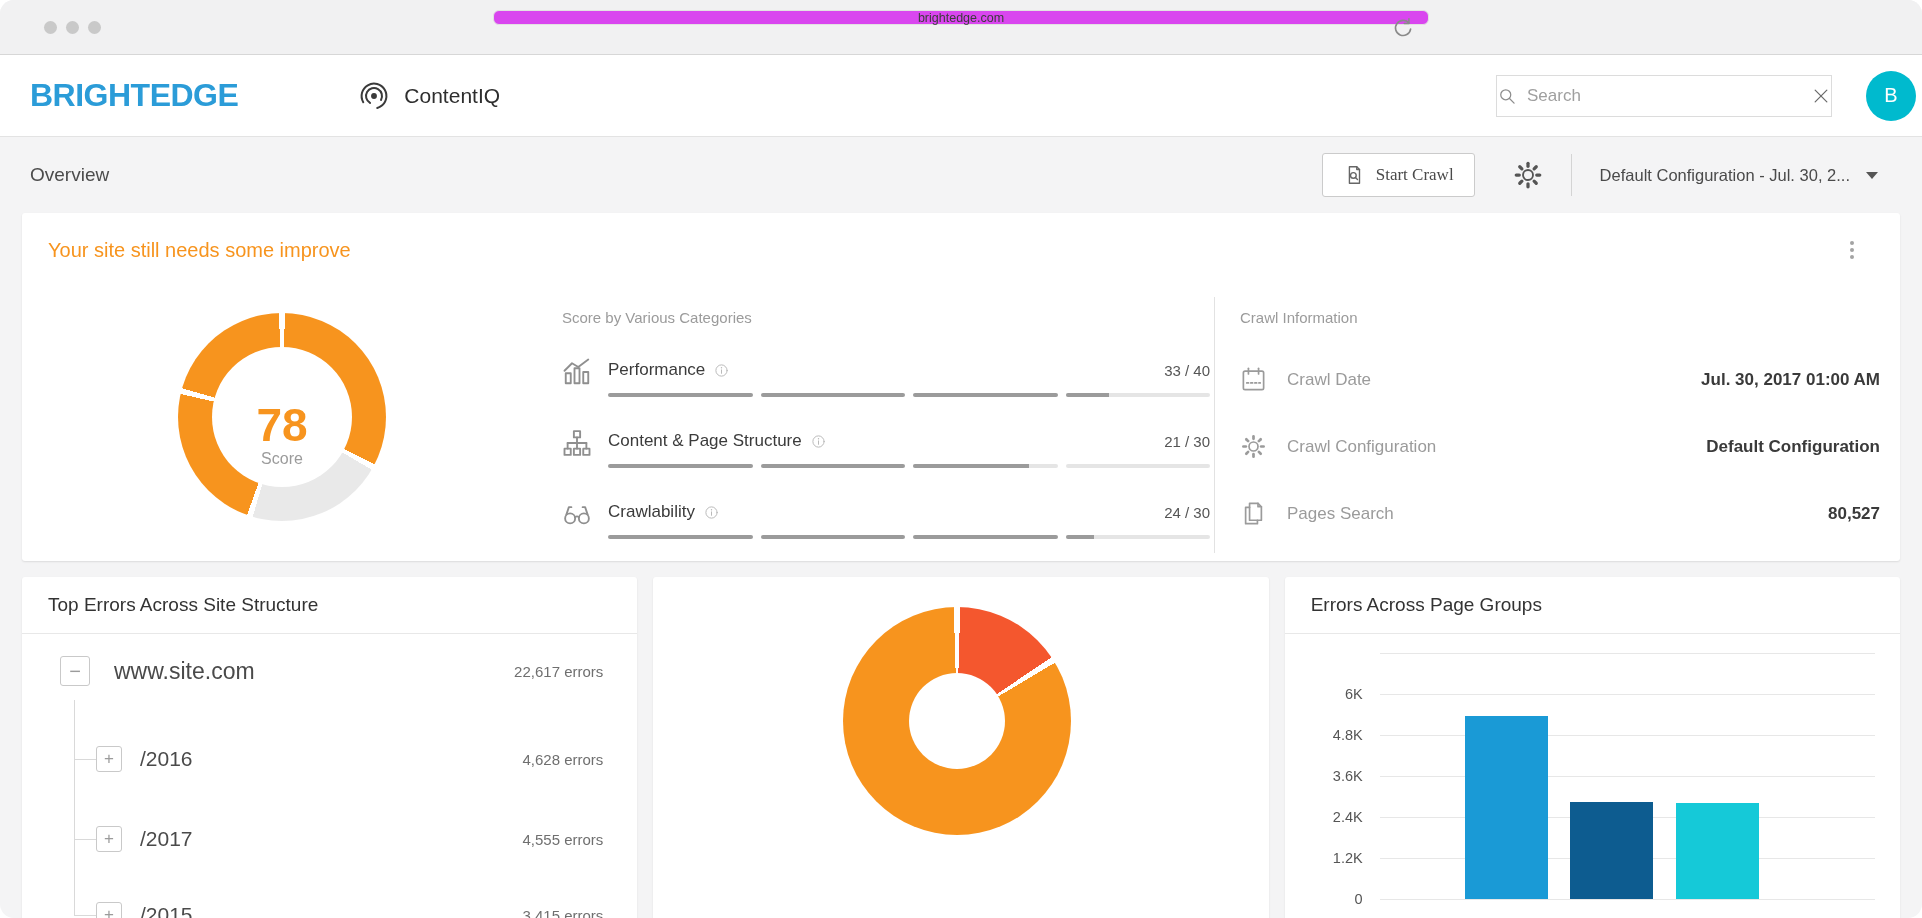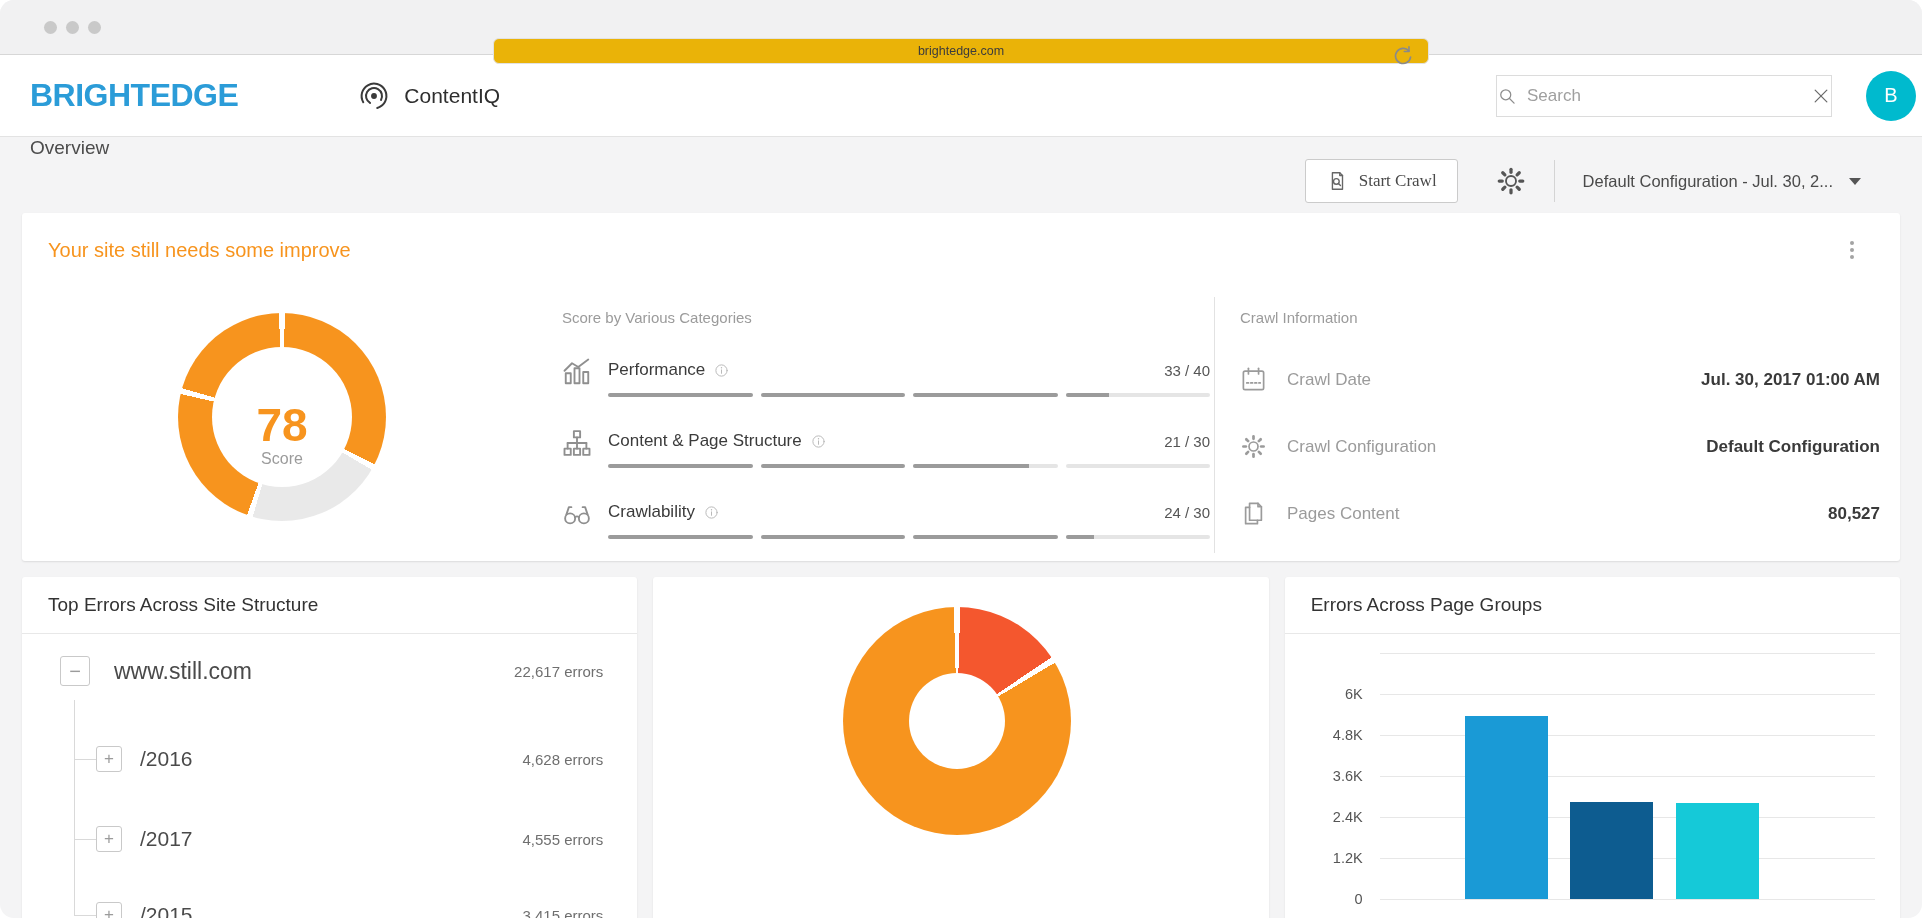--- a/index.html
+++ b/index.html
@@ -4,40 +4,40 @@
 <style>
   html,body{margin:0;padding:0;}
   body{width:1922px;height:918px;overflow:hidden;background:#fff;
        font-family:"Liberation Sans",sans-serif;-webkit-font-smoothing:antialiased;}
   .window{width:1922px;height:918px;border-radius:14px;overflow:hidden;background:#f4f4f5;position:relative;}
 
   
   .chrome{height:54px;background:#f1f1f2;border-bottom:1px solid #d7d7d7;position:relative;}
   .dots{position:absolute;left:44px;top:21px;display:flex;gap:9px;}
   .dot{width:13px;height:13px;border-radius:50%;background:#c9c9c9;}
-  .url-bar{position:absolute;left:50%;transform:translateX(-50%);top:10px;width:936px;height:26px;
-           background:#eab308;border:1px solid #e2e2e2;border-radius:6px;display:flex;align-items:center;
-           justify-content:center;font-size:12.5px;color:#3c3c3c;box-sizing:border-box;margin-top:28px;}
+  .url-bar{position:absolute;left:50%;transform:translateX(-50%);top:10px;width:936px;height:15px;
+           background:#d946ef;border:1px solid #e2e2e2;border-radius:6px;display:flex;align-items:center;
+           justify-content:center;font-size:12.5px;color:#3c3c3c;box-sizing:border-box;}
   .refresh-btn{position:absolute;right:12px;top:4px;width:26px;height:26px;color:#8a8a8a;}
 
   
   .app-header{height:82px;background:#fff;border-bottom:1px solid #e3e3e3;display:flex;align-items:center;
               padding:0 6px 0 30px;box-sizing:border-box;}
   .logo{font-size:32px;font-weight:bold;color:#2b9cd8;letter-spacing:-0.5px;font-stretch:condensed;}
   .product{display:flex;align-items:center;margin-left:120px;gap:14px;color:#2e2e2e;font-size:21px;}
   .search-box{margin-left:auto;width:336px;height:42px;border:1px solid #dcdcdc;background:#fff;display:flex;
               align-items:center;padding:0 0;box-sizing:border-box;}
   .search-box input{border:none;outline:none;flex:1;font-size:17px;color:#444;margin-left:8px;
                     font-family:"Liberation Sans",sans-serif;background:transparent;}
   .search-box input::placeholder{color:#9f9f9f;}
   .avatar{width:50px;height:50px;border-radius:50%;background:#00bace;color:#fff;display:flex;align-items:center;
           justify-content:center;font-size:20px;margin-left:34px;flex:0 0 auto;}
 
   
-  .toolbar{height:76px;display:flex;align-items:flex-start;padding:0 61px 0 30px;flex-direction:column;}
+  .toolbar{height:76px;display:flex;align-items:center;padding:0 44px 0 30px;}
   .page-title{font-size:19px;color:#4c4c4c;}
   .toolbar-right{margin-left:auto;display:flex;align-items:center;}
   .start-crawl{height:44px;padding:0 20px;background:#fff;border:1px solid #cbcbcb;border-radius:3px;
                display:flex;align-items:center;gap:11px;font-size:17px;color:#4a4a4a;cursor:pointer;}
   .gear-btn{margin-left:38px;width:30px;height:30px;color:#555;cursor:pointer;}
   .tb-divider{width:1px;height:42px;background:#d4d4d4;margin:0 28px;}
   .config-select{display:flex;align-items:center;gap:16px;font-size:16.5px;color:#4a4a4a;cursor:pointer;}
   .caret{width:0;height:0;border-left:6px solid transparent;border-right:6px solid transparent;border-top:7px solid #555;}
 
   
@@ -364,34 +364,34 @@
       </div>
 
       <div class="ci-row">
         <span class="ci-icon">
           <svg viewBox="0 0 24 24" width="27" height="27">
             <path class="icon-stroke" d="M8.5 3 h7.5 l3 3 v12 h-10.5 z"></path>
             <path class="icon-stroke" d="M16 3 v3 h3"></path>
             <path class="icon-stroke" d="M8.5 6.5 h-3.5 v14.5 h10.5 v-3"></path>
           </svg>
         </span>
-        <span class="ci-label">Pages Content</span>
+        <span class="ci-label">Pages Search</span>
         <span class="ci-value">80,527</span>
       </div>
     </div>
   </div>
 
   <div class="cards-row">
 
     <div class="card">
       <div class="card-header">Top Errors Across Site Structure</div>
       <div class="card-body">
         <div class="tree-root-row">
           <span class="toggle">−</span>
-          <span class="root-label">www.still.com</span>
+          <span class="root-label">www.site.com</span>
           <span class="err-val">22,617 errors</span>
         </div>
         <div class="tree-vline"></div>
 
         <div class="tree-child" style="top:112px;">
           <span class="stub"></span>
           <span class="toggle small">+</span>
           <span class="child-label">/2016</span>
           <span class="err-val">4,628 errors</span>
         </div>

